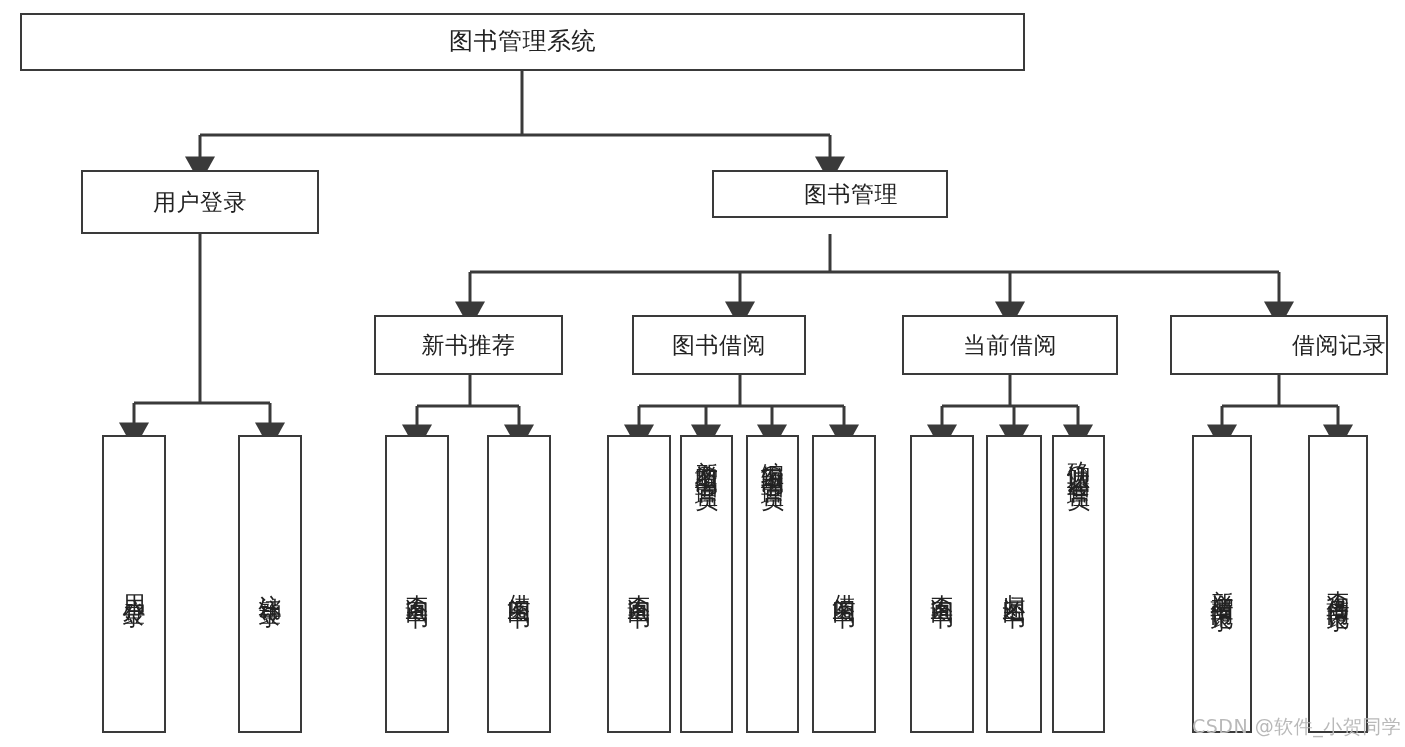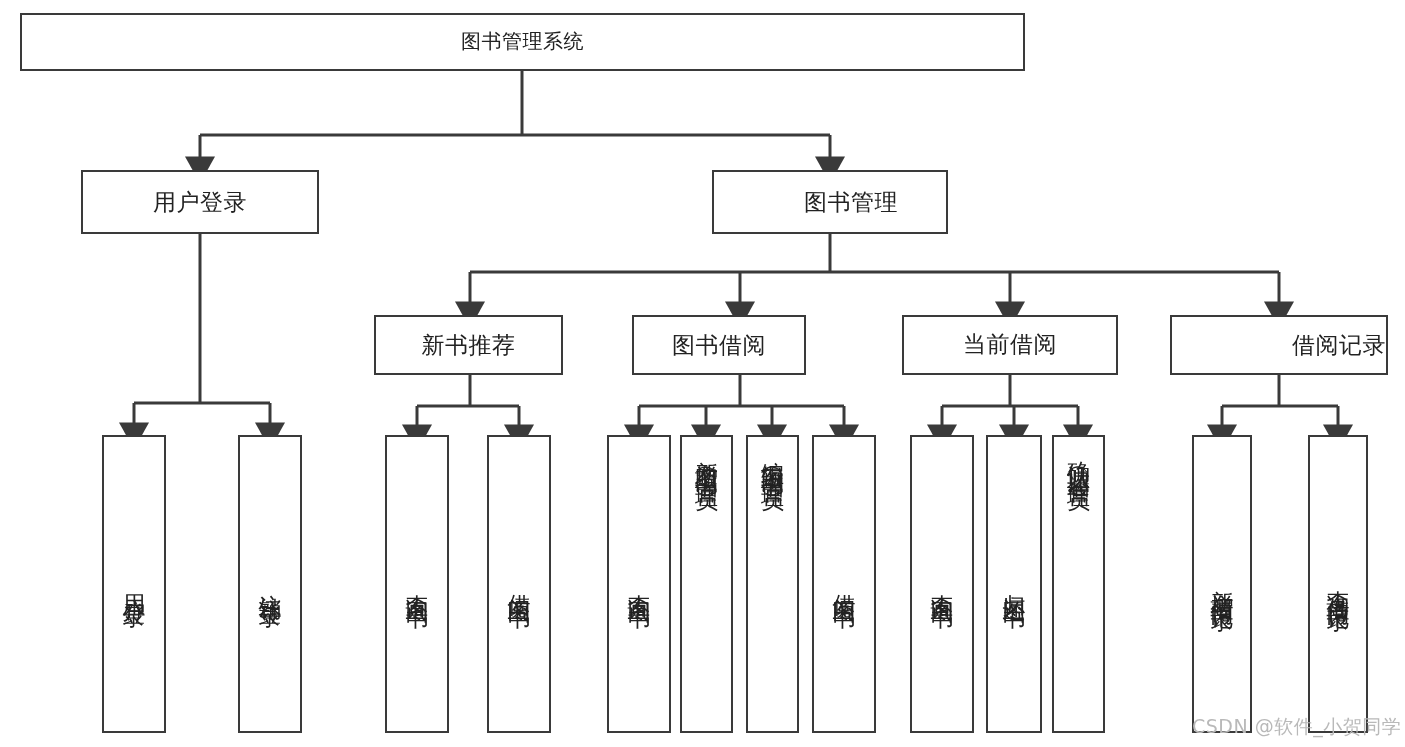--- a/index.html
+++ b/index.html
@@ -39,21 +39,21 @@
     display: block;
     line-height: 1.08;
     letter-spacing: 0.5px;
   }
   
   .node.h .lbl {
     font-size: 23px;
     white-space: nowrap;
   }
   .node.root .lbl {
-    font-size: 20px;
+    font-size: 24px;
   }
   
   .node.v {
     align-items: center;
     justify-content: center;
     padding: 6px 0;
   }
   .node.v .lbl {
     writing-mode: vertical-rl;
     text-orientation: upright;
@@ -131,31 +131,31 @@
     </g>
   </svg>
 
   <div class="node h root" style="left:20px; top:13px; width:1005px; height:58px;">
     <span class="lbl">图书管理系统</span>
   </div>
 
   <div class="node h" style="left:81px; top:170px; width:238px; height:64px;">
     <span class="lbl">用户登录</span>
   </div>
-  <div class="node h" style="left:712px; top:170px; width:236px; height:64px;padding-left:42px;">
+  <div class="node h" style="left:712px; top:170px; width:236px; height:48px;padding-left:42px;">
     <span class="lbl">图书管理</span>
   </div>
 
   <div class="node h" style="left:366px; top:315px; width:189px; height:60px;margin-left:8px;">
     <span class="lbl">新书推荐</span>
   </div>
   <div class="node h" style="left:632px; top:315px; width:174px; height:60px;">
     <span class="lbl">图书借阅</span>
   </div>
-  <div class="node h" style="left:902px; top:315px; width:216px; height:60px;font-family:Liberation Serif, serif;">
+  <div class="node h" style="left:902px; top:315px; width:216px; height:60px;">
     <span class="lbl">当前借阅</span>
   </div>
   <div class="node h" style="left:1170px; top:315px; width:218px; height:60px;justify-content:flex-end;">
     <span class="lbl">借阅记录</span>
   </div>
 
   <div class="node v" style="left:102px; top:435px; width:64px; height:298px;">
     <span class="lbl">用户登录</span>
   </div>
   <div class="node v" style="left:238px; top:435px; width:64px; height:298px;">

